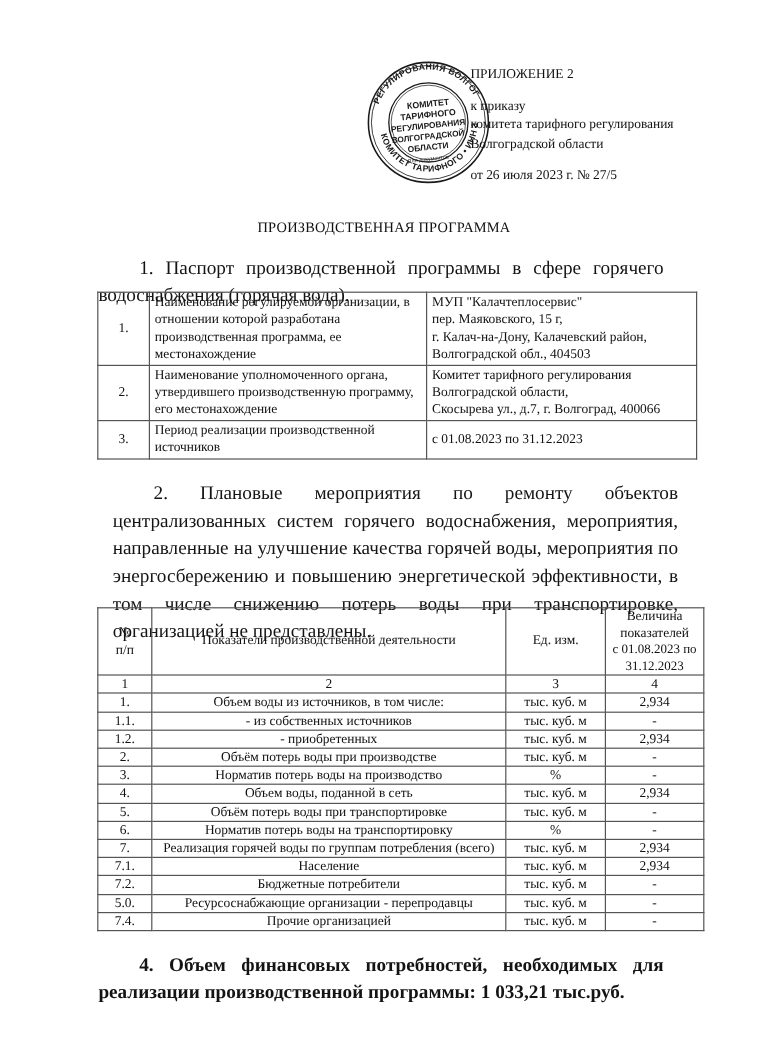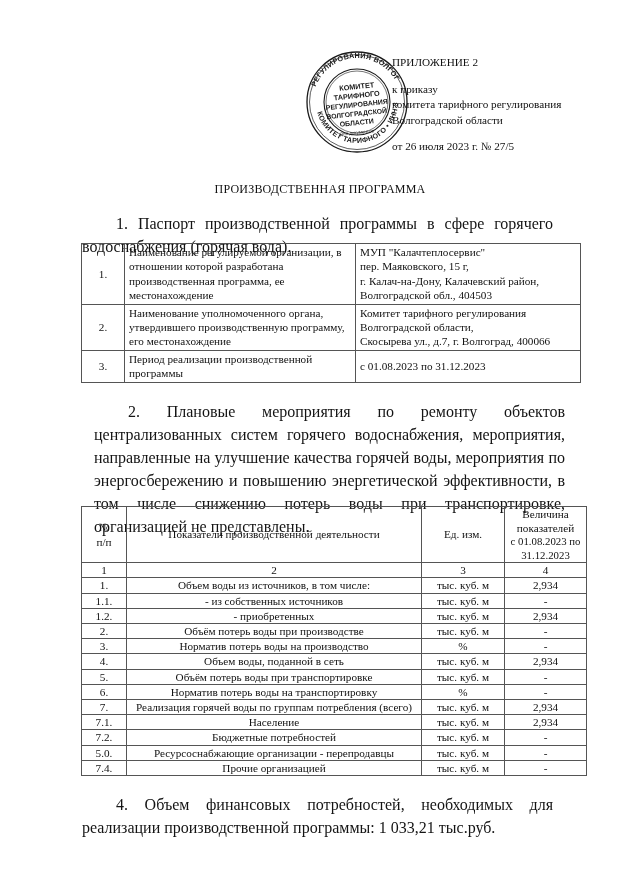--- a/index.html
+++ b/index.html
@@ -66,21 +66,21 @@
     font-size: 16px;
     line-height: 23px;
     text-align: justify;
     text-indent: 34px;
     color: #141414;
   }
   .para.nojust { text-align: left; }
   #para1 { left: 82px; top: 212px; width: 471px; }
   #para2 { left: 94px; top: 400px; width: 471px; }
   #para3 { left: 82px; top: 485px; width: 471px; text-indent: 34px; }
-  #para4 { left: 82px; top: 793px; width: 471px; }
+  #para4 { left: 82px; top: 793px; width: 471px; font-weight: bold; }
 
   
   table.doc-table {
     position: absolute;
     border-collapse: collapse;
     font-size: 11.2px;
     color: #111111;
     table-layout: fixed;
   }
   table.doc-table td, table.doc-table th {
@@ -195,21 +195,21 @@
 Волгоградской обл., 404503</td>
       </tr>
       <tr>
         <td class="num">2.</td>
         <td class="label">Наименование уполномоченного органа, утвердившего производственную программу, его местонахождение</td>
         <td class="value" style="white-space:pre-line">Комитет тарифного регулирования Волгоградской области,
 Скосырева ул., д.7, г. Волгоград, 400066</td>
       </tr>
       <tr>
         <td class="num">3.</td>
-        <td class="label">Период реализации производственной программы</td>
+        <td class="label">Период реализации производственной источников</td>
         <td class="value" style="white-space:pre-line">с 01.08.2023 по 31.12.2023</td>
       </tr>
     </tbody>
   </table>
 
   <div class="para" id="para2">2. Плановые мероприятия по ремонту объектов централизованных систем горячего водоснабжения, мероприятия, направленные на улучшение качества горячей воды, мероприятия по энергосбережению и повышению энергетической эффективности, в том числе снижению потерь воды при транспортировке, организацией не представлены.</div>
 
 
   <table class="doc-table" id="table-volumes">
     <thead>
@@ -286,21 +286,21 @@
         <td class="c-val">2,934</td>
       </tr>
       <tr>
         <td class="c-num">7.1.</td>
         <td class="c-name">Население</td>
         <td class="c-unit">тыс. куб. м</td>
         <td class="c-val">2,934</td>
       </tr>
       <tr>
         <td class="c-num">7.2.</td>
-        <td class="c-name">Бюджетные потребностей</td>
+        <td class="c-name">Бюджетные потребители</td>
         <td class="c-unit">тыс. куб. м</td>
         <td class="c-val">-</td>
       </tr>
       <tr>
         <td class="c-num">5.0.</td>
         <td class="c-name">Ресурсоснабжающие организации - перепродавцы</td>
         <td class="c-unit">тыс. куб. м</td>
         <td class="c-val">-</td>
       </tr>
       <tr>

